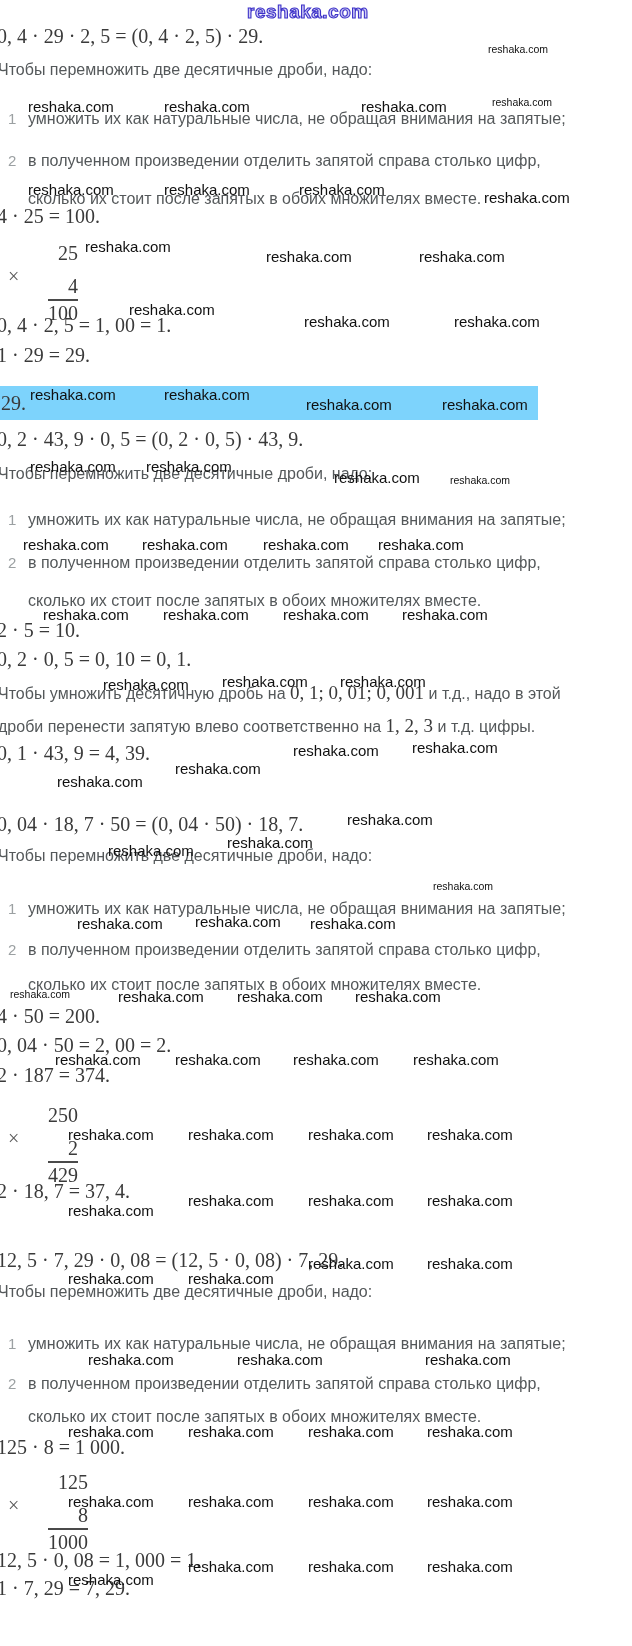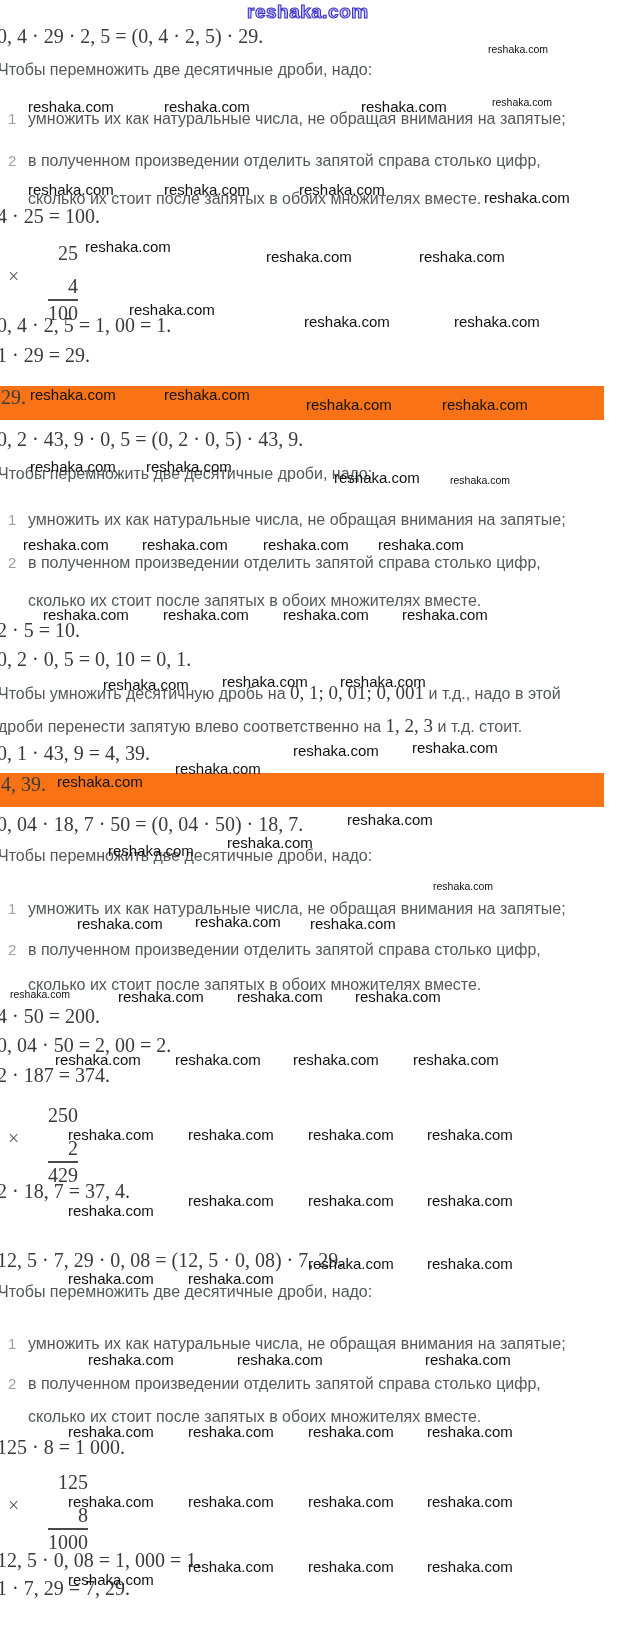--- a/index.html
+++ b/index.html
@@ -8,21 +8,21 @@
   .math{position:absolute;left:-3px;font-family:"Liberation Serif","DejaVu Serif",serif;
         font-size:20px;color:#3a3a3a;white-space:nowrap;line-height:20px;}
   .sans{position:absolute;left:-2px;font-size:16px;color:#54585a;white-space:nowrap;line-height:18px;}
   .indent{left:28px;}
   .list-num{position:absolute;left:8px;font-size:15px;color:#9ba0a2;line-height:18px;}
   .math-inline{font-family:"Liberation Serif","DejaVu Serif",serif;font-size:19px;color:#3a3a3a;}
   .wm{position:absolute;font-size:15px;color:#101010;white-space:nowrap;line-height:16px;}
   .wm-sm{font-size:10.5px;line-height:11px;}
   .logo{position:absolute;left:247px;top:1px;font-size:19px;font-weight:bold;letter-spacing:0.5px;
         color:#cfcbf4;-webkit-text-stroke:1.1px #3c31c8;white-space:nowrap;}
-  .ans-row{position:absolute;left:0;width:604px;background:#f97316;display:flex;align-items:flex-start;}
+  .ans-row{position:absolute;left:0;width:538px;background:#7dd3fc;display:flex;align-items:center;}
   .ans-val{font-family:"Liberation Serif","DejaVu Serif",serif;font-size:20px;color:#3a3a3a;
            padding-left:1px;white-space:nowrap;}
   .cm{position:absolute;left:8px;display:flex;flex-direction:row;}
   .cm-op{font-family:"Liberation Serif","DejaVu Serif",serif;font-size:20px;color:#5a5a5a;
          margin-top:22px;width:18px;}
   .cm-col{display:inline-block;text-align:right;margin-left:22px;min-width:30px;
           font-family:"Liberation Serif","DejaVu Serif",serif;font-size:20px;color:#3a3a3a;}
   .cm-top{line-height:20px;}
   .cm-bot{line-height:20px;margin-top:13px;}
   .cm-res{line-height:20px;margin-top:3px;padding-top:2px;border-top:2px solid #4a4a4a;}
@@ -62,26 +62,23 @@
   <div class="sans" style="top:465px">Чтобы перемножить две десятичные дроби, надо:</div>
   <div class="list-num" style="top:511px">1</div>
   <div class="sans indent" style="top:511px">умножить их как натуральные числа, не обращая внимания на запятые;</div>
   <div class="list-num" style="top:554px">2</div>
   <div class="sans indent" style="top:554px">в полученном произведении отделить запятой справа столько цифр,</div>
   <div class="sans indent" style="top:592px">сколько их стоит после запятых в обоих множителях вместе.</div>
   <div class="math" style="top:620px">2 · 5 = 10.</div>
   <div class="math" style="top:649px">0, 2 · 0, 5 = 0, 10 = 0, 1.</div>
 
   <div class="sans" style="top:684px"><span>Чтобы умножить десятичную дробь на </span><span class="math-inline">0, 1; 0, 01; 0, 001</span><span> и т.д., надо в этой</span></div>
-  <div class="sans" style="top:717px"><span>дроби перенести запятую влево соответственно на </span><span class="math-inline">1, 2, 3</span><span> и т.д. стоит.</span></div>
+  <div class="sans" style="top:717px"><span>дроби перенести запятую влево соответственно на </span><span class="math-inline">1, 2, 3</span><span> и т.д. цифры.</span></div>
 
   <div class="math" style="top:743px">0, 1 · 43, 9 = 4, 39.</div>
-  <div class="ans-row" style="top:773px;height:34px">
-    <span class="ans-val">4, 39.</span>
-  </div>
 
   <div class="math" style="top:814px">0, 04 · 18, 7 · 50 = (0, 04 · 50) · 18, 7.</div>
   <div class="sans" style="top:847px">Чтобы перемножить две десятичные дроби, надо:</div>
   <div class="list-num" style="top:900px">1</div>
   <div class="sans indent" style="top:900px">умножить их как натуральные числа, не обращая внимания на запятые;</div>
   <div class="list-num" style="top:941px">2</div>
   <div class="sans indent" style="top:941px">в полученном произведении отделить запятой справа столько цифр,</div>
   <div class="sans indent" style="top:976px">сколько их стоит после запятых в обоих множителях вместе.</div>
   <div class="math" style="top:1006px">4 · 50 = 200.</div>
   <div class="math" style="top:1035px">0, 04 · 50 = 2, 00 = 2.</div>

